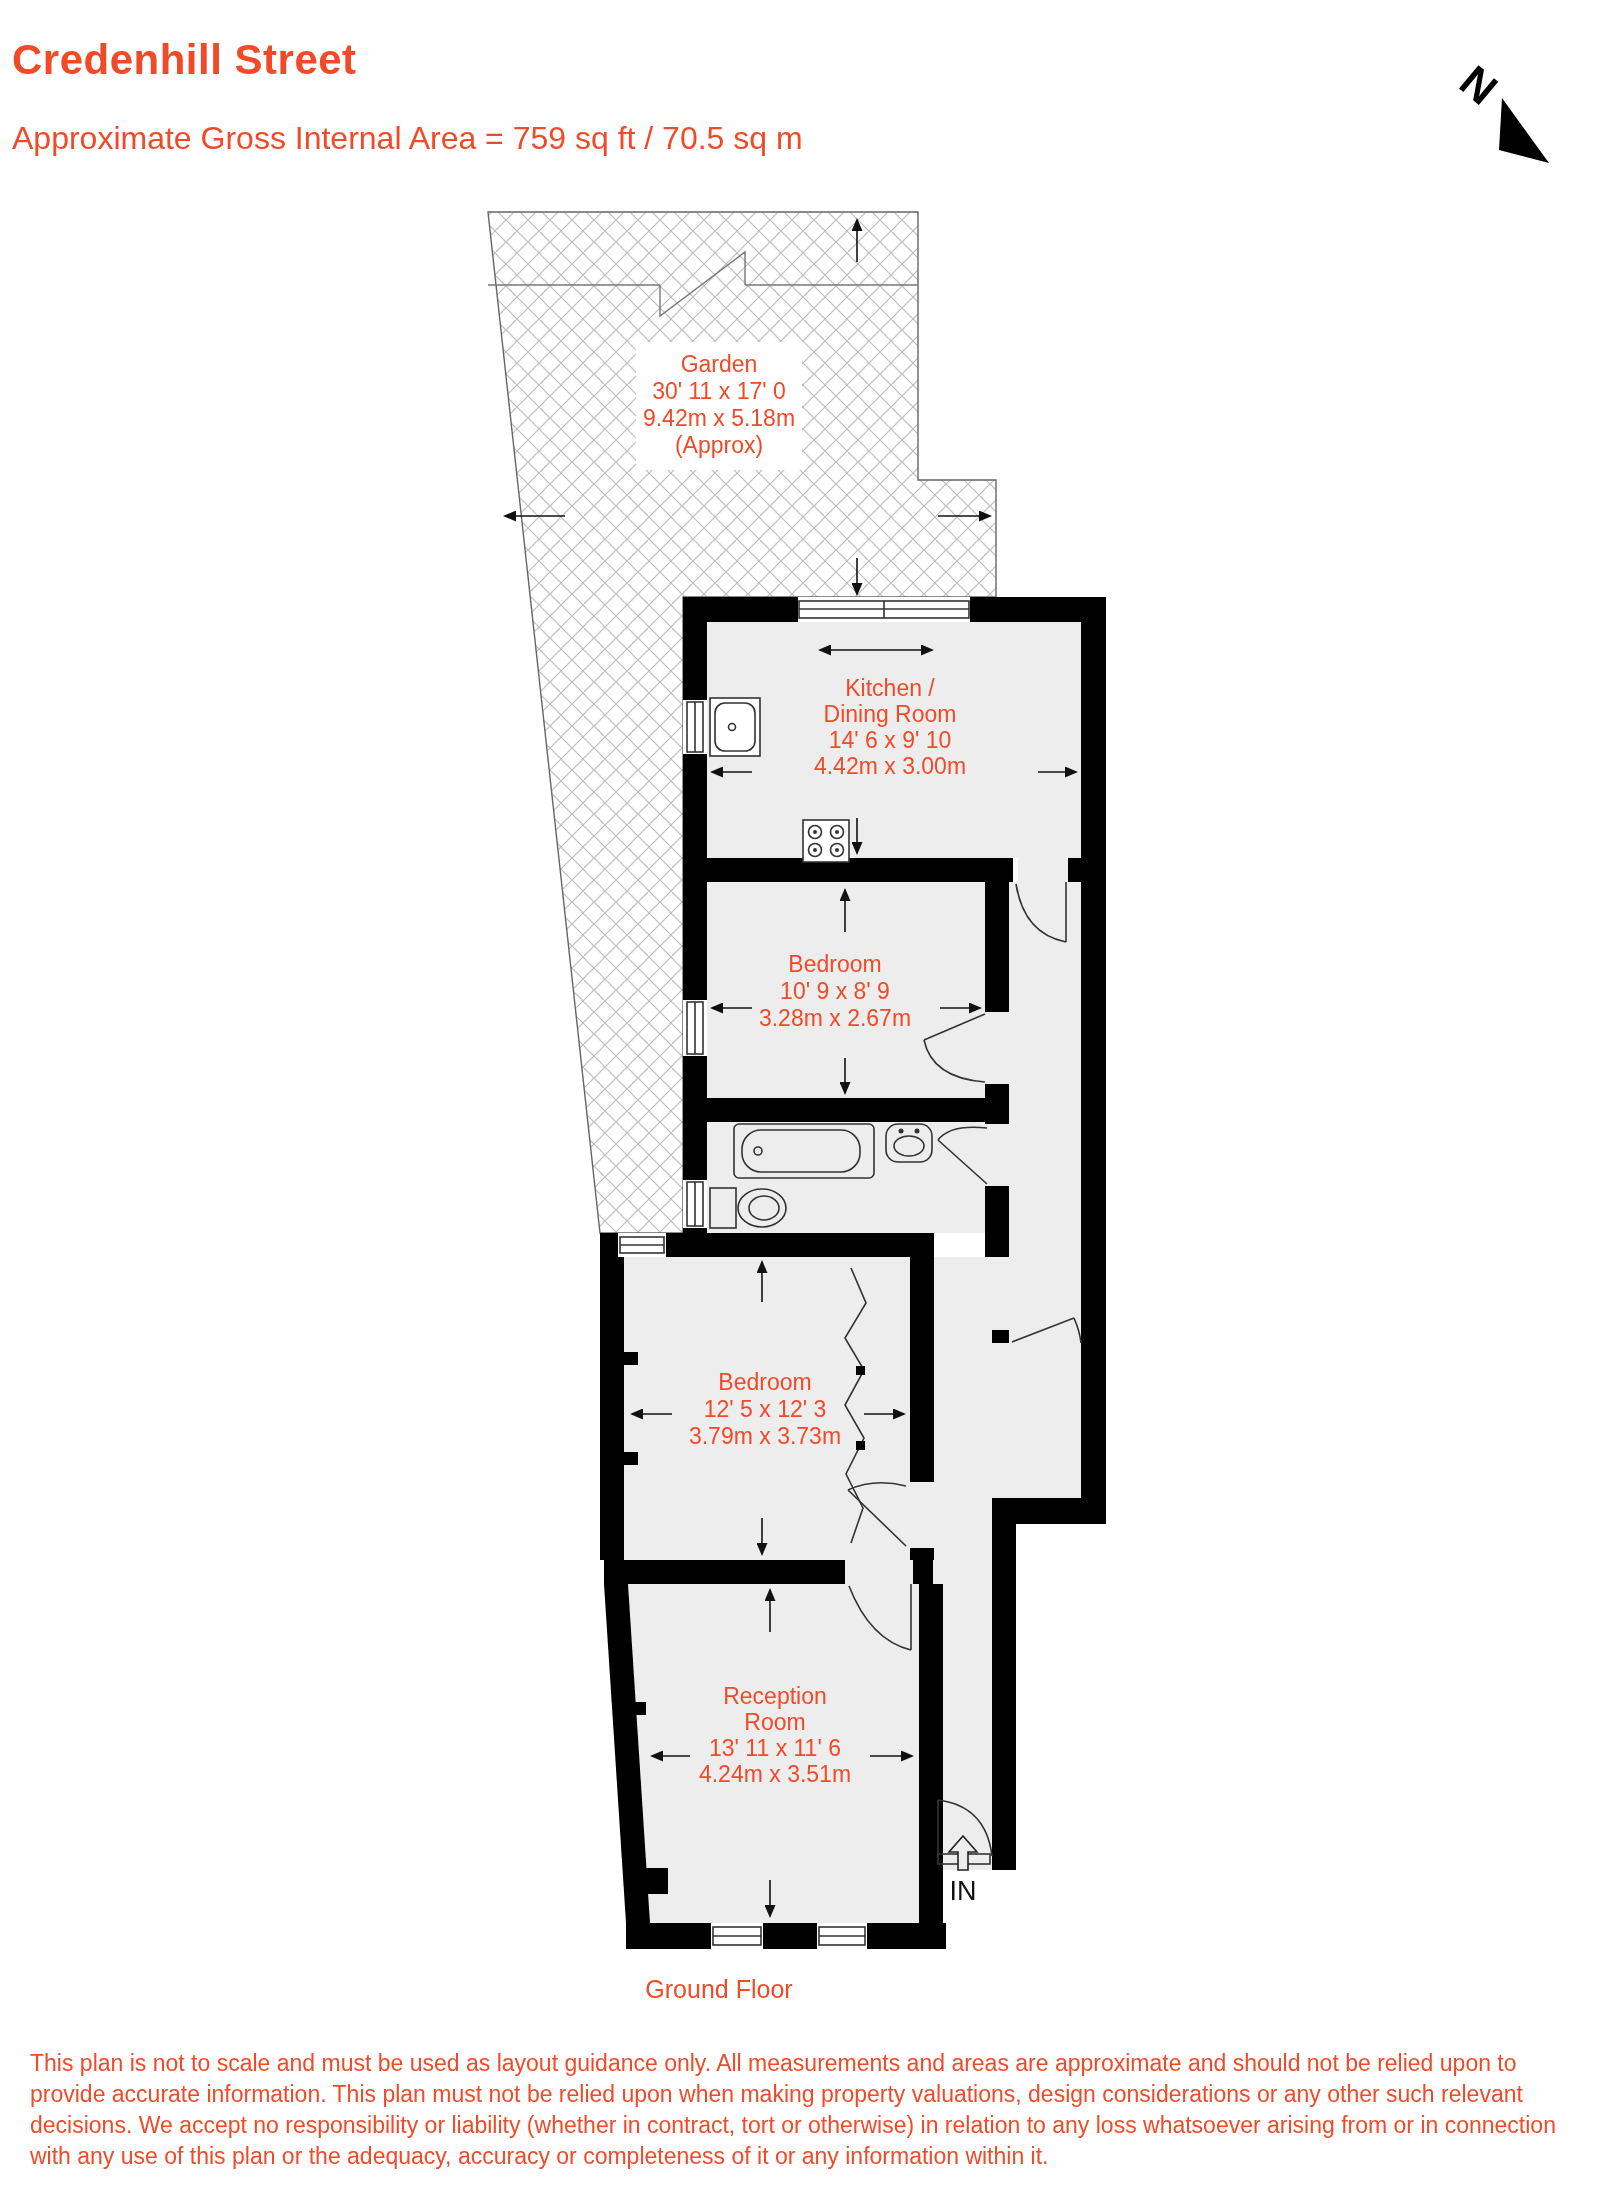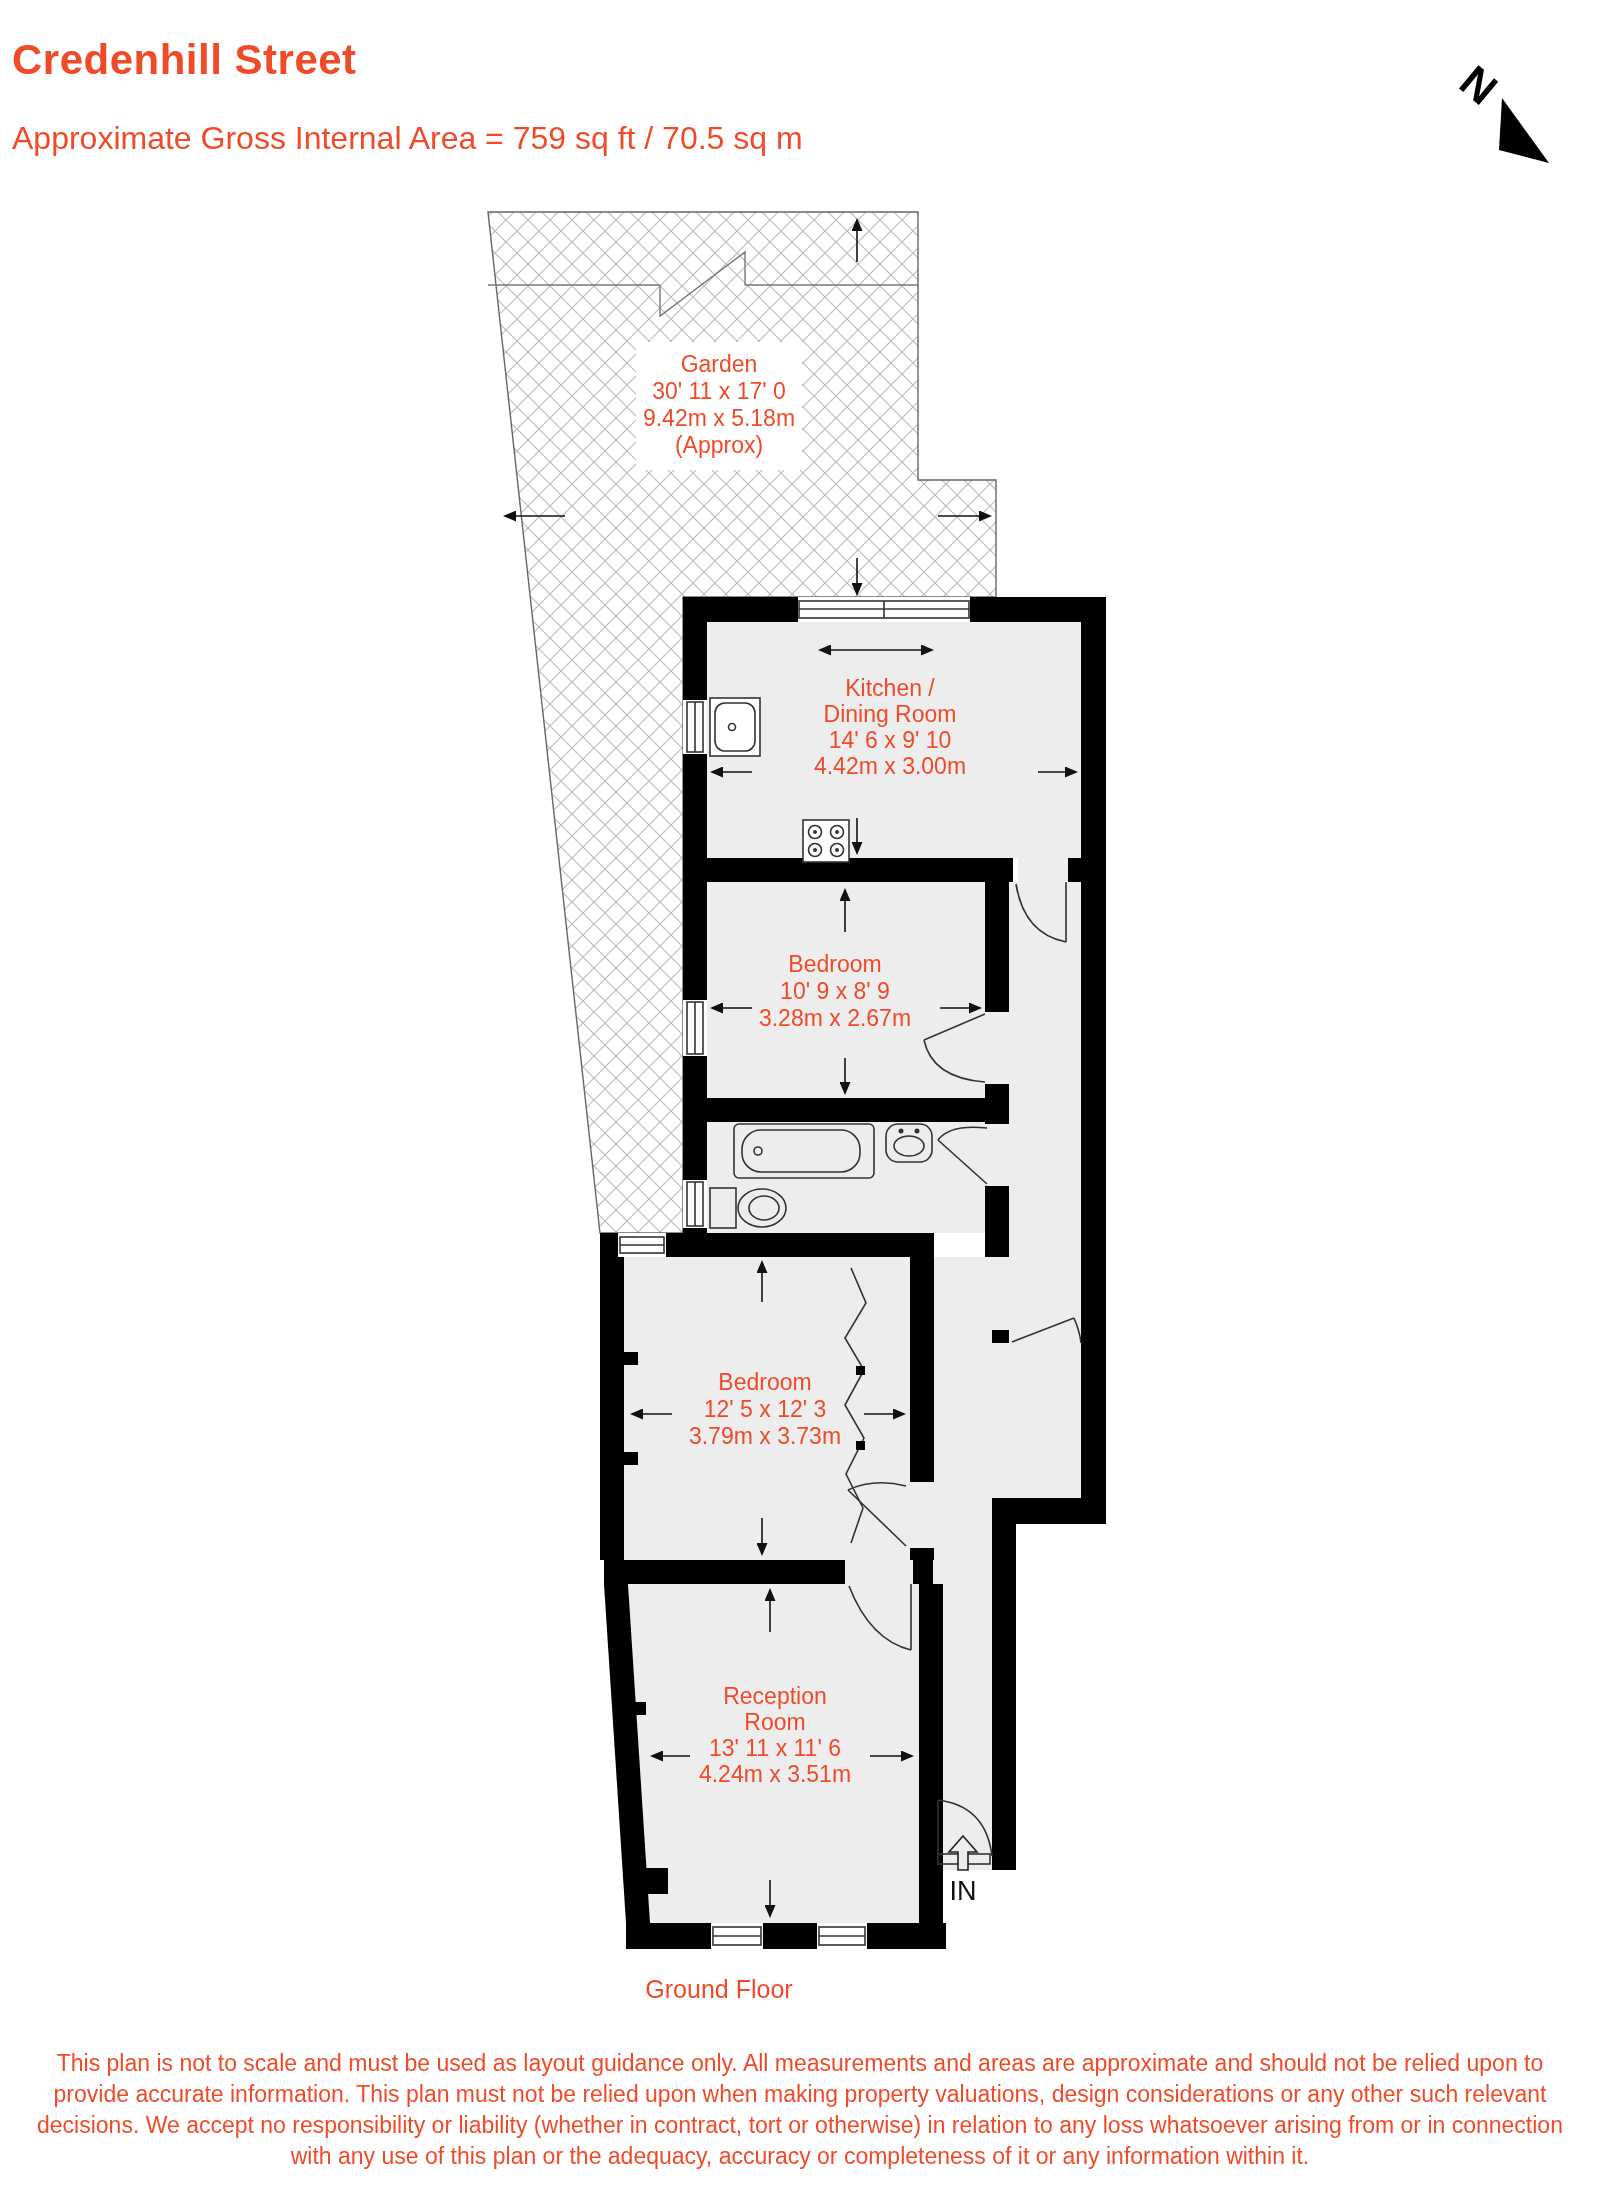--- a/index.html
+++ b/index.html
@@ -19,21 +19,21 @@
   .wall { fill:var(--wall); }
   .room { fill:var(--fill); }
   .whitegap { fill:#fff; }
   .graygap { fill:var(--fill); }
   .thin { stroke:var(--line); stroke-width:1.6; fill:none; }
   .fix  { stroke:var(--line); stroke-width:1.6; fill:#fff; }
   .fixg { stroke:var(--line); stroke-width:1.6; fill:var(--fill); }
   .arrow { stroke:#111; stroke-width:1.6; }
   #disclaimer {
     position:absolute; top:2048px; left:30px; width:1540px;
-    text-align:center; color:var(--accent); font-size:23px; line-height:31px;
+    text-align:left; color:var(--accent); font-size:23px; line-height:31px;
   }
 </style>
 </head>
 <body>
 
 <div class="hdr" id="title">Credenhill Street</div>
 <div class="hdr" id="subtitle">Approximate Gross Internal Area = 759 sq ft / 70.5 sq m</div>
 
 <svg id="plan" width="1600" height="2192" viewBox="0 0 1600 2192">
   <defs>

